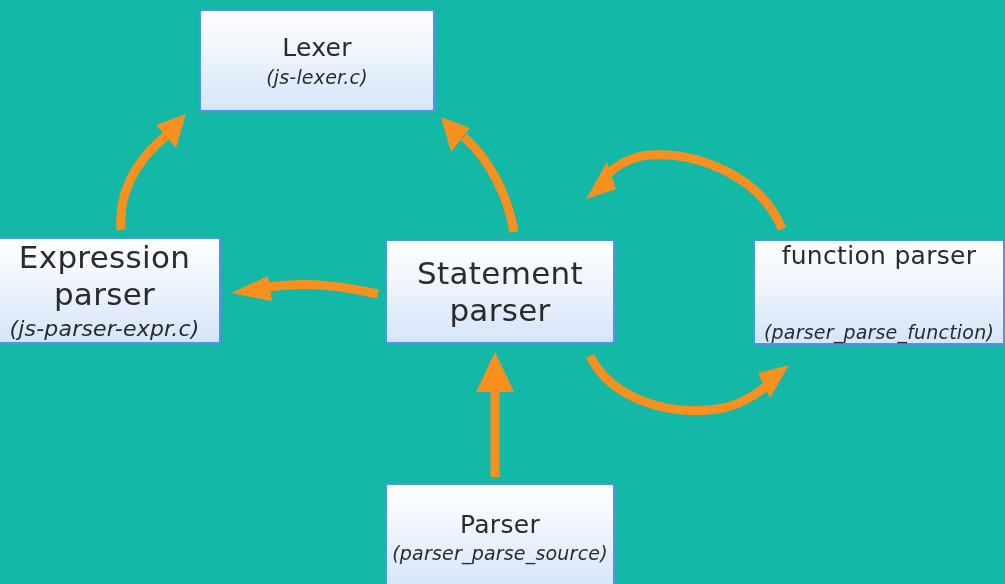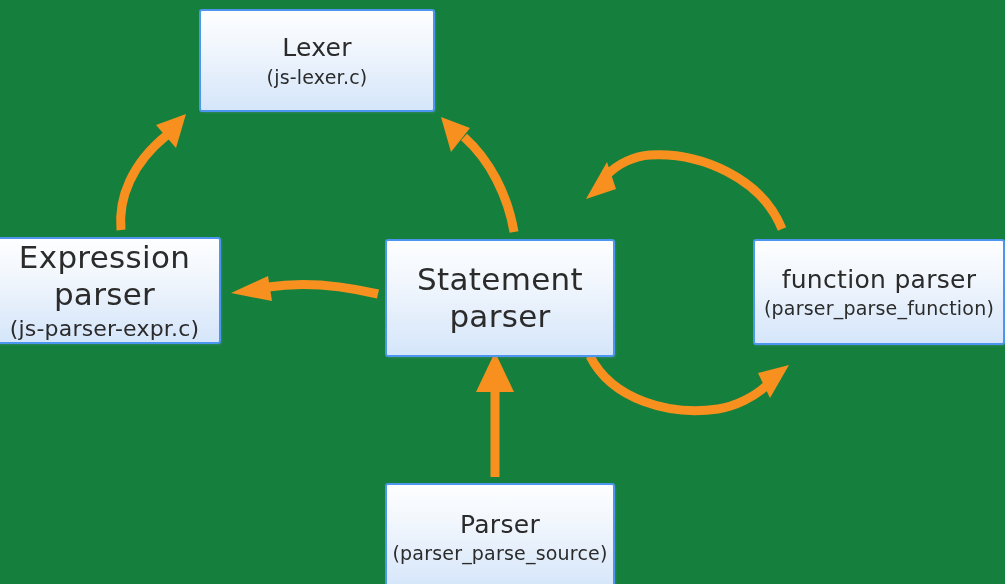--- a/index.html
+++ b/index.html
@@ -7,21 +7,21 @@
     padding: 0;
     background: #ffffff;
   }
   body {
     font-family: "DejaVu Sans", sans-serif;
   }
   #canvas {
     position: relative;
     width: 1005px;
     height: 584px;
-    background: #15803d;
+    background: #14b8a6;
     overflow: hidden;
   }
   .node {
     position: absolute;
     box-sizing: border-box;
     border: 2px solid #4d96ef;
     border-radius: 3px;
     background: linear-gradient(to bottom, #fdfeff 0%, #f2f7fd 35%, #e2edfb 70%, #d5e6fa 100%);
     box-shadow: 1px 1px 2px rgba(120,140,170,0.30);
     display: flex;
@@ -35,32 +35,33 @@
   .node .title {
     font-size: 25px;
     letter-spacing: 0.3px;
     white-space: nowrap;
   }
   .node .sub {
     font-size: 19px;
     letter-spacing: 0.2px;
     white-space: nowrap;
     margin-top: 3px;
+    font-style: italic;
   }
   .node.two-line-title .title {
     font-size: 31px;
   }
   .node.two-line-title .sub {
     font-size: 22px;
   }
   
   #node-lexer      { left: 199px; top: 9px;   width: 236px; height: 103px; }
   #node-expression { left: -12px; top: 237px; width: 233px; height: 107px; }
-  #node-statement  { left: 385px; top: 239px; width: 230px; height: 118px; }
-  #node-function   { left: 753px; top: 239px; width: 252px; height: 106px; }
+  #node-statement  { left: 385px; top: 239px; width: 230px; height: 105px; }
+  #node-function   { left: 753px; top: 239px; width: 252px; height: 106px; justify-content: space-between; }
   #node-parser     { left: 385px; top: 483px; width: 230px; height: 108px; }
 
   #arrow-layer {
     position: absolute;
     left: 0; top: 0;
     width: 1005px;
     height: 584px;
     pointer-events: none;
   }
   .edge-path {

